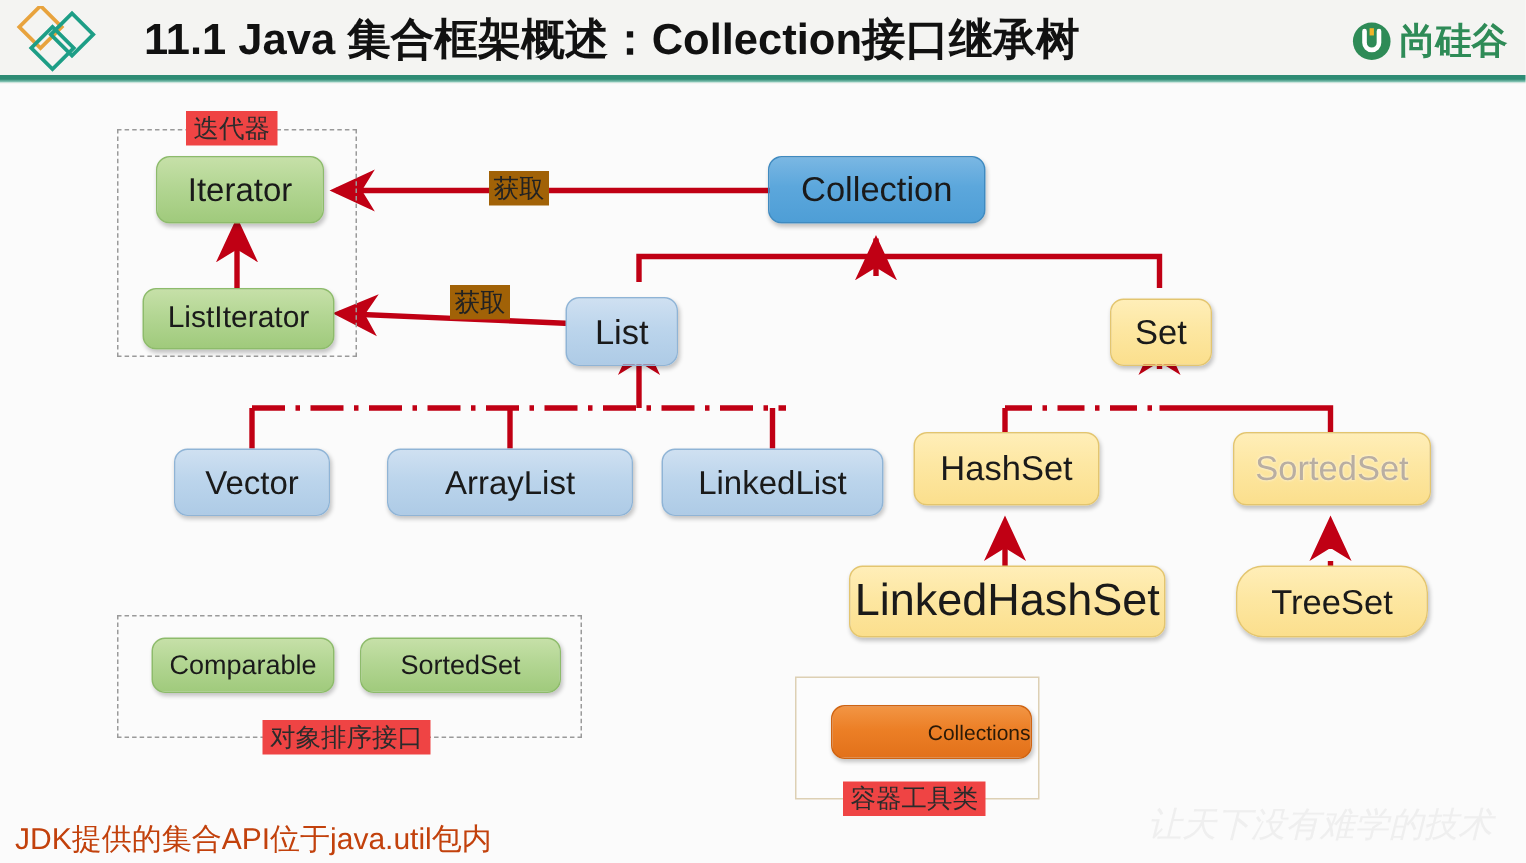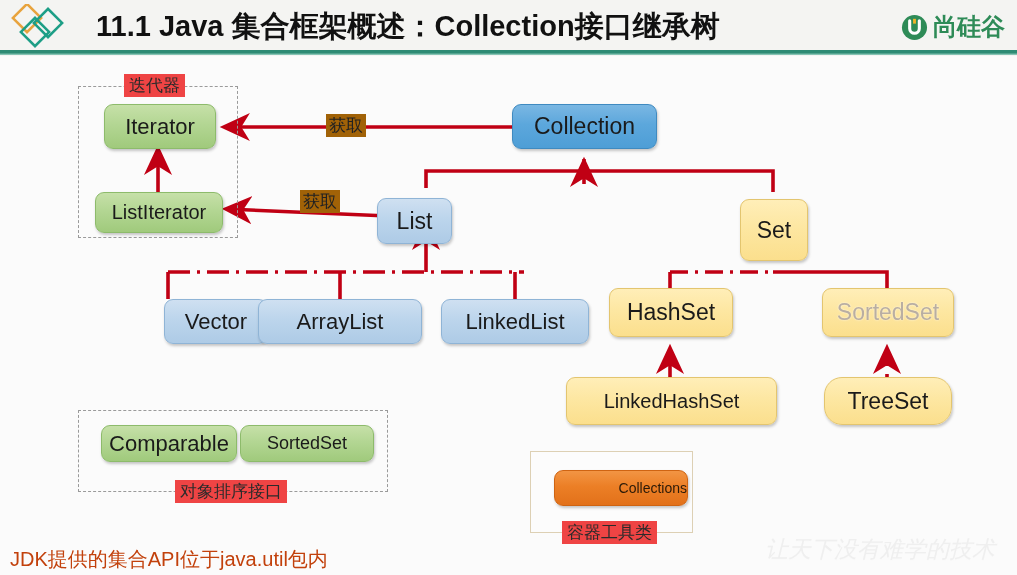--- a/index.html
+++ b/index.html
@@ -200,53 +200,53 @@
   </div>
 
   <div class="node n-blue-dark" style="left:512px;top:48px;width:145px;height:45px;font-size:23px;">
     <span>Collection</span>
   </div>
 
   <div class="node n-blue-light" style="left:377px;top:142px;width:75px;height:46px;font-size:23px;">
     <span>List</span>
   </div>
 
-  <div class="node n-blue-light" style="left:116px;top:243px;width:104px;height:45px;margin-left:48px;">
+  <div class="node n-blue-light" style="left:116px;top:243px;width:104px;height:45px;">
     <span>Vector</span>
   </div>
 
   <div class="node n-blue-light" style="left:258px;top:243px;width:164px;height:45px;">
     <span>ArrayList</span>
   </div>
 
   <div class="node n-blue-light" style="left:441px;top:243px;width:148px;height:45px;">
     <span>LinkedList</span>
   </div>
 
-  <div class="node n-yellow" style="left:740px;top:143px;width:68px;height:62px;font-size:23px;">
+  <div class="node n-yellow" style="left:740px;top:143px;width:68px;height:45px;font-size:23px;">
     <span>Set</span>
   </div>
 
   <div class="node n-yellow" style="left:609px;top:232px;width:124px;height:49px;font-size:23px;">
     <span>HashSet</span>
   </div>
 
   <div class="node n-yellow faded" style="left:822px;top:232px;width:132px;height:49px;font-size:23px;">
     <span>SortedSet</span>
   </div>
 
-  <div class="node n-yellow" style="left:566px;top:321px;width:211px;height:48px;font-size:20px;">
+  <div class="node n-yellow" style="left:566px;top:321px;width:211px;height:48px;font-size:30px;">
     <span>LinkedHashSet</span>
   </div>
 
   <div class="node n-yellow" style="left:824px;top:321px;width:128px;height:48px;font-size:23px;border-radius:18px;">
     <span>TreeSet</span>
   </div>
 
-  <div class="node n-green" style="left:101px;top:369px;width:136px;height:37px;font-size:22px;">
+  <div class="node n-green" style="left:101px;top:369px;width:122px;height:37px;font-size:18px;">
     <span>Comparable</span>
   </div>
 
   <div class="node n-green" style="left:240px;top:369px;width:134px;height:37px;font-size:18px;">
     <span>SortedSet</span>
   </div>
 
   <div class="node n-orange" style="left:554px;top:414px;width:134px;height:36px;font-size:14px;justify-content:flex-end;">
     <span>Collections</span>
   </div>

